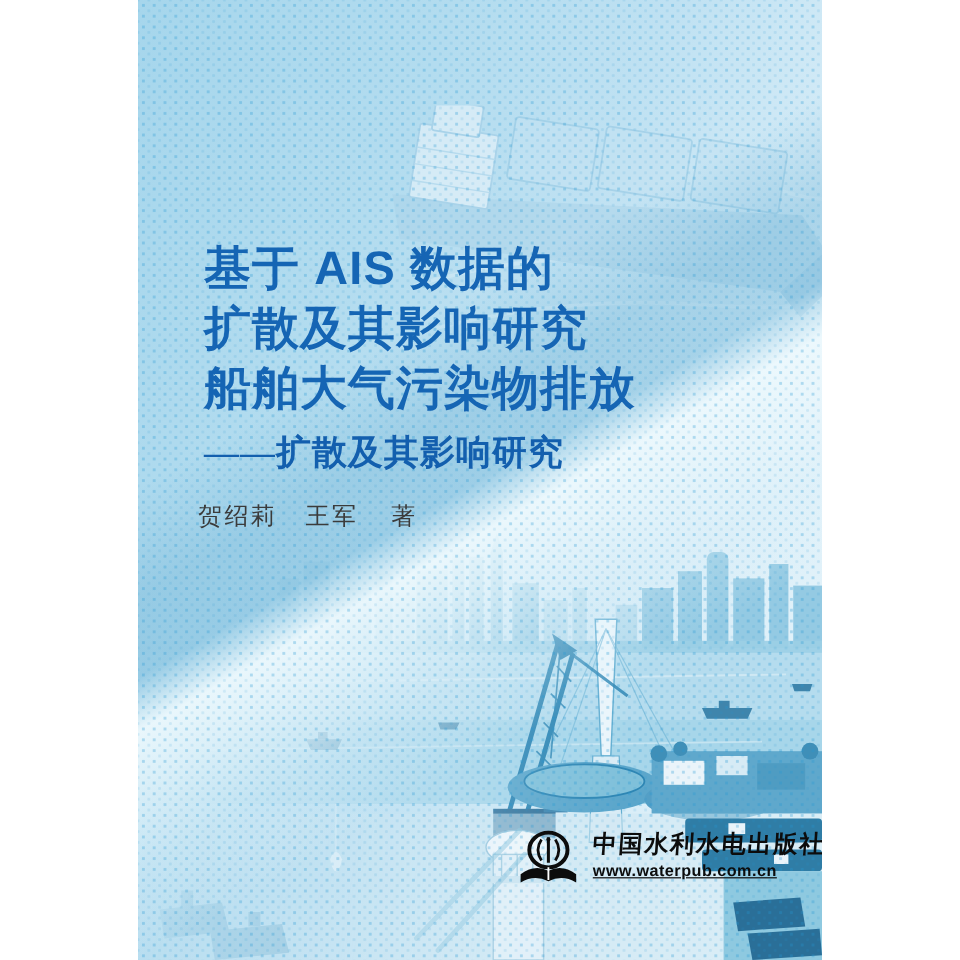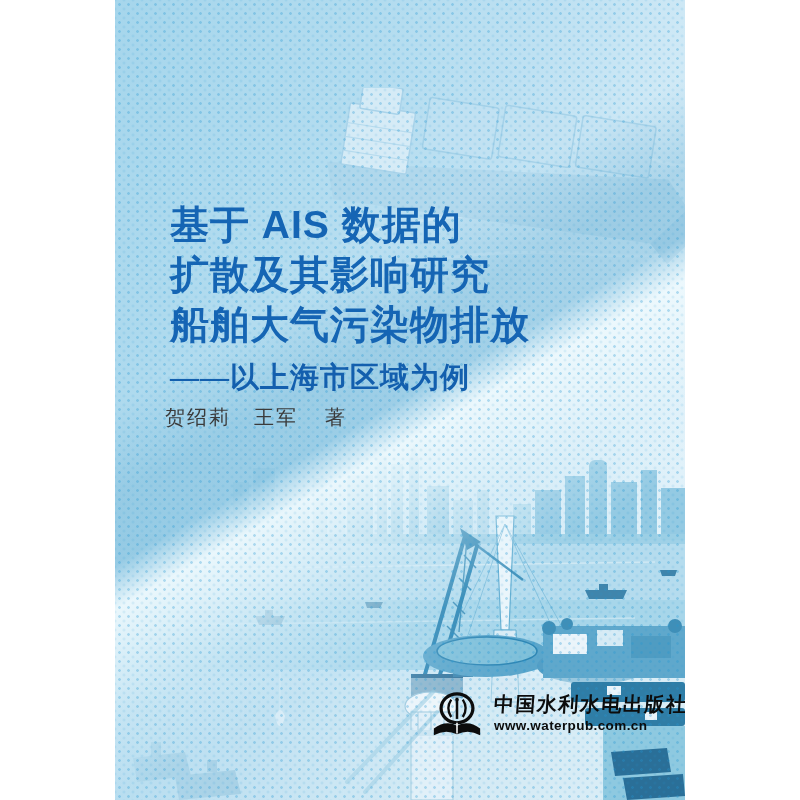--- a/index.html
+++ b/index.html
@@ -41,37 +41,37 @@
   .title-block{left:55px;top:200px;width:480px;}
   .title-line{
     font-size:39px;font-weight:bold;color:#1565b4;line-height:50px;
     letter-spacing:1px;white-space:nowrap;
   }
   .subtitle{
     left:55px;top:358px;font-family:"Liberation Serif", serif;font-weight:bold;
     font-size:29px;color:#135fae;letter-spacing:1px;white-space:nowrap;
   }
   .byline{
-    left:50px;top:404px;font-size:20px;color:#3b3b3b;letter-spacing:2px;white-space:nowrap;font-family:Liberation Serif, serif;
+    left:50px;top:417px;font-size:20px;color:#3b3b3b;letter-spacing:2px;white-space:nowrap;
   }
   .byline .author{margin-right:16px;}
   .byline .role{margin-left:4px;}
   .publisher-block{
     left:313px;top:690px;display:flex;align-items:flex-start;
   }
   .publisher-logo{width:58px;height:54px;flex:0 0 auto;}
   .publisher-text{margin-left:8px;padding-top:2px;}
   .publisher-name{
     font-family:"Liberation Serif", serif;font-weight:bold;font-size:20px;
     color:#0c0c0c;letter-spacing:1.5px;white-space:nowrap;line-height:24px;
     transform:skewX(-4deg);
   }
   .publisher-url{
     font-size:13.5px;font-weight:bold;color:#0c0c0c;letter-spacing:.4px;
-    white-space:nowrap;margin-top:2px;
+    white-space:nowrap;margin-top:2px;text-decoration:underline;
   }
 </style>
 </head>
 <body>
 
 <div class="page">
   <div class="cover">
 
     <svg class="ship-photo" viewBox="0 0 380 240">
       <g opacity=".35" stroke="#ffffff" stroke-width="3" fill="none" stroke-linecap="round">
@@ -235,21 +235,21 @@
     <div class="band-overlay"></div>
 
     <div class="dot-grid"></div>
 
     <div class="title-block">
       <div class="title-line">基于 AIS 数据的</div>
       <div class="title-line">扩散及其影响研究</div>
       <div class="title-line">船舶大气污染物排放</div>
     </div>
 
-    <div class="subtitle">——以上海市区域为例</div>
+    <div class="subtitle">——扩散及其影响研究</div>
 
     <div class="byline">
       <span class="author">贺绍莉</span>
       <span class="author">王军</span>
       <span class="role">著</span>
     </div>
 
     <div class="publisher-block">
       <svg class="publisher-logo" viewBox="0 0 60 56">
         <ellipse cx="30" cy="19" rx="16.5" ry="15" fill="none" stroke="#0c0c0c" stroke-width="3.4"></ellipse>

